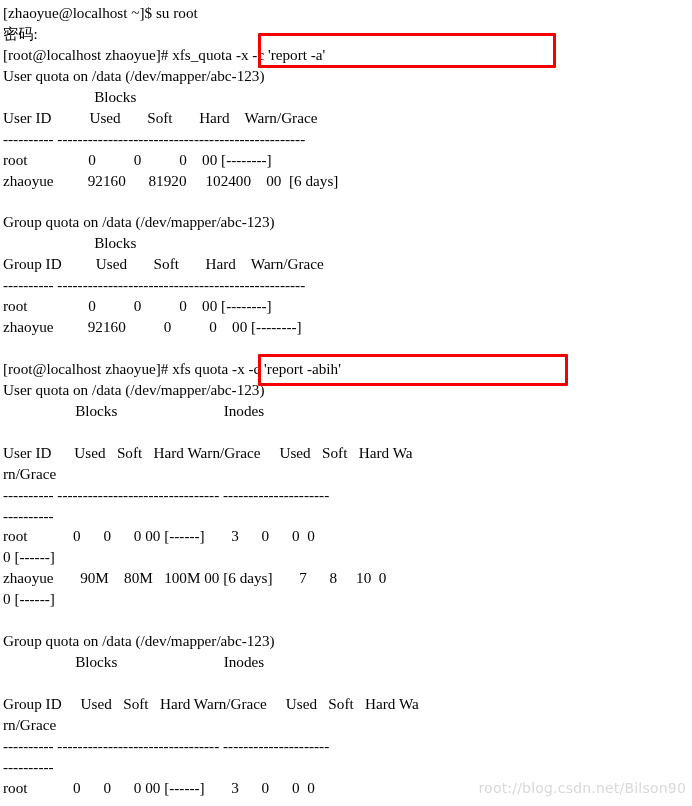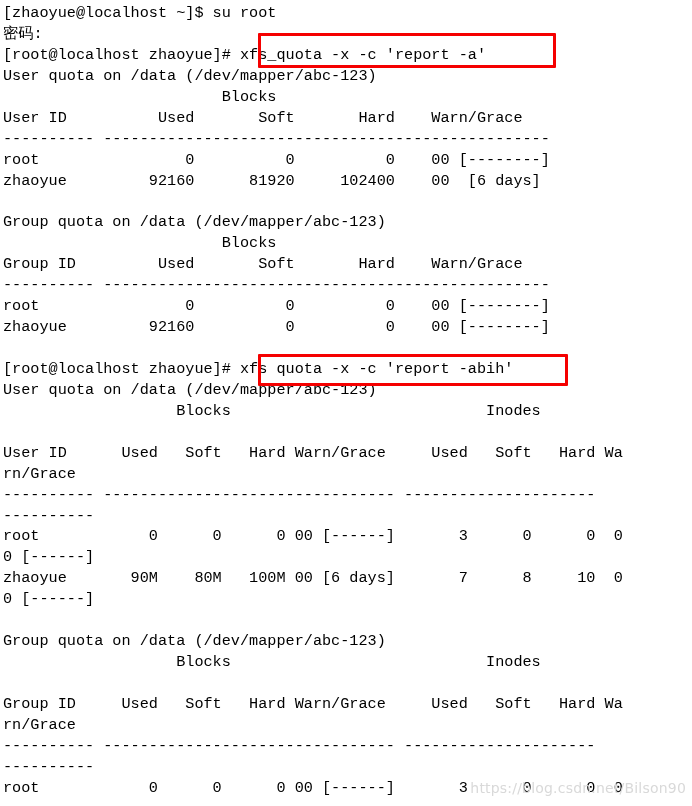--- a/index.html
+++ b/index.html
@@ -15,21 +15,21 @@
     overflow: hidden;
     font-family: "DejaVu Sans Mono", "Liberation Mono", monospace;
   }
   #terminal {
     position: absolute;
     left: 0;
     top: 0;
     width: 692px;
     padding: 3px 0 0 3px;
     box-sizing: border-box;
-    font-family: Liberation Mono, monospace;
+    font-family: Liberation Serif, serif;
     font-size: 15.2px;
     line-height: 20.95px;
     color: #000000;
     white-space: pre;
     letter-spacing: 0px;
     -webkit-font-smoothing: none;
   }
   .line {
     white-space: pre;
     height: 20.95px;
@@ -72,15 +72,15 @@
 <body>
 
 <div id="screen">
 
   <div id="terminal"><div class="line">[zhaoyue@localhost ~]$ su root</div><div class="line">密码:</div><div class="line">[root@localhost zhaoyue]# xfs_quota -x -c 'report -a'</div><div class="line">User quota on /data (/dev/mapper/abc-123)</div><div class="line">                        Blocks</div><div class="line">User ID          Used       Soft       Hard    Warn/Grace</div><div class="line">---------- -------------------------------------------------</div><div class="line">root                0          0          0    00 [--------]</div><div class="line">zhaoyue         92160      81920     102400    00  [6 days]</div><div class="line"></div><div class="line">Group quota on /data (/dev/mapper/abc-123)</div><div class="line">                        Blocks</div><div class="line">Group ID         Used       Soft       Hard    Warn/Grace</div><div class="line">---------- -------------------------------------------------</div><div class="line">root                0          0          0    00 [--------]</div><div class="line">zhaoyue         92160          0          0    00 [--------]</div><div class="line"></div><div class="line">[root@localhost zhaoyue]# xfs quota -x -c 'report -abih'</div><div class="line">User quota on /data (/dev/mapper/abc-123)</div><div class="line">                   Blocks                            Inodes</div><div class="line"></div><div class="line">User ID      Used   Soft   Hard Warn/Grace     Used   Soft   Hard Wa</div><div class="line">rn/Grace</div><div class="line">---------- -------------------------------- ---------------------</div><div class="line">----------</div><div class="line">root            0      0      0 00 [------]       3      0      0  0</div><div class="line">0 [------]</div><div class="line">zhaoyue       90M    80M   100M 00 [6 days]       7      8     10  0</div><div class="line">0 [------]</div><div class="line"></div><div class="line">Group quota on /data (/dev/mapper/abc-123)</div><div class="line">                   Blocks                            Inodes</div><div class="line"></div><div class="line">Group ID     Used   Soft   Hard Warn/Grace     Used   Soft   Hard Wa</div><div class="line">rn/Grace</div><div class="line">---------- -------------------------------- ---------------------</div><div class="line">----------</div><div class="line">root            0      0      0 00 [------]       3      0      0  0</div></div>
 
   <div class="redbox" id="redbox-1"></div>
 
   <div class="redbox" id="redbox-2"></div>
 
-  <div id="watermark">https://blog.csdn.net/Bilson90</div>
+  <div id="watermark">root://blog.csdn.net/Bilson90</div>
 
 </div>
 
 </body></html>

